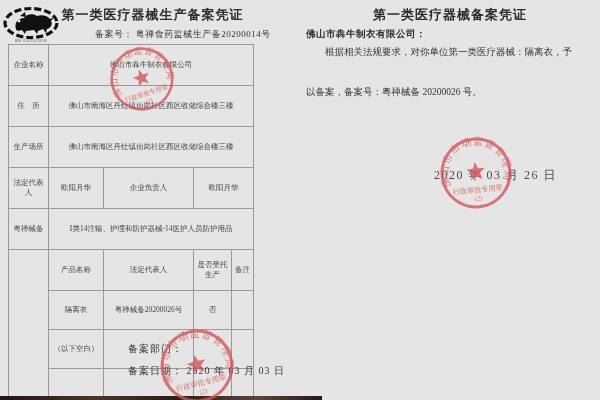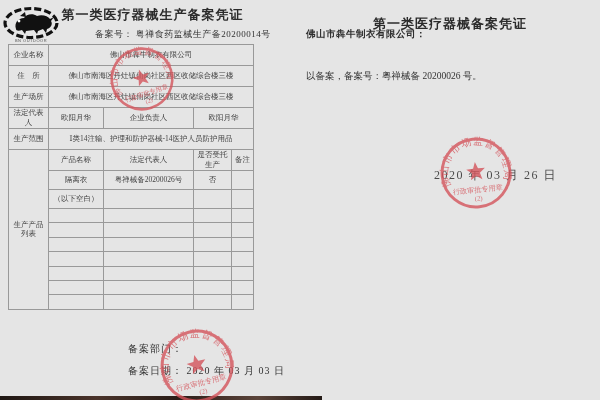--- a/index.html
+++ b/index.html
@@ -9,42 +9,42 @@
     font-family:"Liberation Serif","DejaVu Serif",serif;
     color:#3a3a3a;
   }
   
   .doc-title{
     position:absolute;top:6px;font-weight:bold;color:#2b2b2b;
     font-size:13px;letter-spacing:1px;text-align:center;
     font-family:"Liberation Sans","DejaVu Sans",sans-serif;
   }
   #left-title{left:0;width:305px;}
-  #right-title{left:300px;width:300px;margin-top:9px;}
+  #right-title{left:300px;width:300px;}
   
   .logo{position:absolute;left:2px;top:3px;width:58px;height:44px;}
   .logo-text{
     position:absolute;left:2px;top:38px;width:58px;text-align:center;
     font-size:4px;color:#555;letter-spacing:.5px;
     font-family:"Liberation Sans",sans-serif;
   }
   
   .recno{
     position:absolute;left:95px;top:28px;font-size:9px;color:#333;
     letter-spacing:.5px;white-space:nowrap;font-family:Liberation Serif, serif;
   }
   
   .doc-table{
     position:absolute;left:8px;top:44px;width:245px;
     border-collapse:collapse;table-layout:fixed;
     font-size:7.5px;color:#444;
   }
   .doc-table td{
     border:1px solid #999;text-align:center;vertical-align:middle;
-    padding:0 1px;overflow:hidden;white-space:nowrap;
+    padding:10px 1px;overflow:hidden;white-space:nowrap;
   }
   .doc-table td.wrap{white-space:normal;line-height:1.3;}
   .rA td{height:20px;}
   .rH td{height:20px;}
   .rP td{height:18px;}
   .rE td{height:13.4px;}
   
   .foot-line{position:absolute;font-size:10px;color:#333;letter-spacing:1px;white-space:nowrap;}
   #foot-dept{left:128px;top:342px;}
   #foot-date{left:128px;top:364px;}
@@ -117,21 +117,21 @@
           <td>生产场所</td>
           <td colspan="4">佛山市南海区丹灶镇仙岗社区西区收储综合楼三楼</td>
         </tr>
         <tr class="rA">
           <td class="wrap">法定代表人</td>
           <td>欧阳月华</td>
           <td>企业负责人</td>
           <td colspan="2">欧阳月华</td>
         </tr>
         <tr class="rA">
-          <td>生产范围</td>
+          <td>粤禅械备</td>
           <td colspan="4">Ⅰ类14注输、护理和防护器械-14医护人员防护用品</td>
         </tr>
         <tr class="rH">
           <td class="wrap" id="product-section-label" rowspan="10">生产产品列表</td>
           <td>产品名称</td>
           <td>法定代表人</td>
           <td class="wrap">是否受托生产</td>
           <td>备注</td>
         </tr>
       <tr class="rP">
@@ -197,20 +197,21 @@
     <div class="foot-line" id="foot-date">
       <span>备案日期：</span>
       <span>2020 年 03 月 03 日</span>
     </div>
   </div>
 
   <div>
     <div class="doc-title" id="right-title">第一类医疗器械备案凭证</div>
     <div class="r-company">佛山市犇牛制衣有限公司：</div>
     <div class="r-para">
+      <div class="l1">根据相关法规要求，对你单位第一类医疗器械：隔离衣，予</div>
       <div class="l2">以备案，备案号：粤禅械备 20200026 号。</div>
     </div>
     <div class="r-date">2020 年 03 月 26 日</div>
   </div>
 
   <div class="stamp" id="stamp-left-top" style="color: rgb(212, 85, 92);">
     <svg viewBox="0 0 60 60">
       <defs>
           <path id="arc1" d="M 8.5,38 A 23,23 0 1 1 51.5,38" fill="none"></path>
         </defs>

